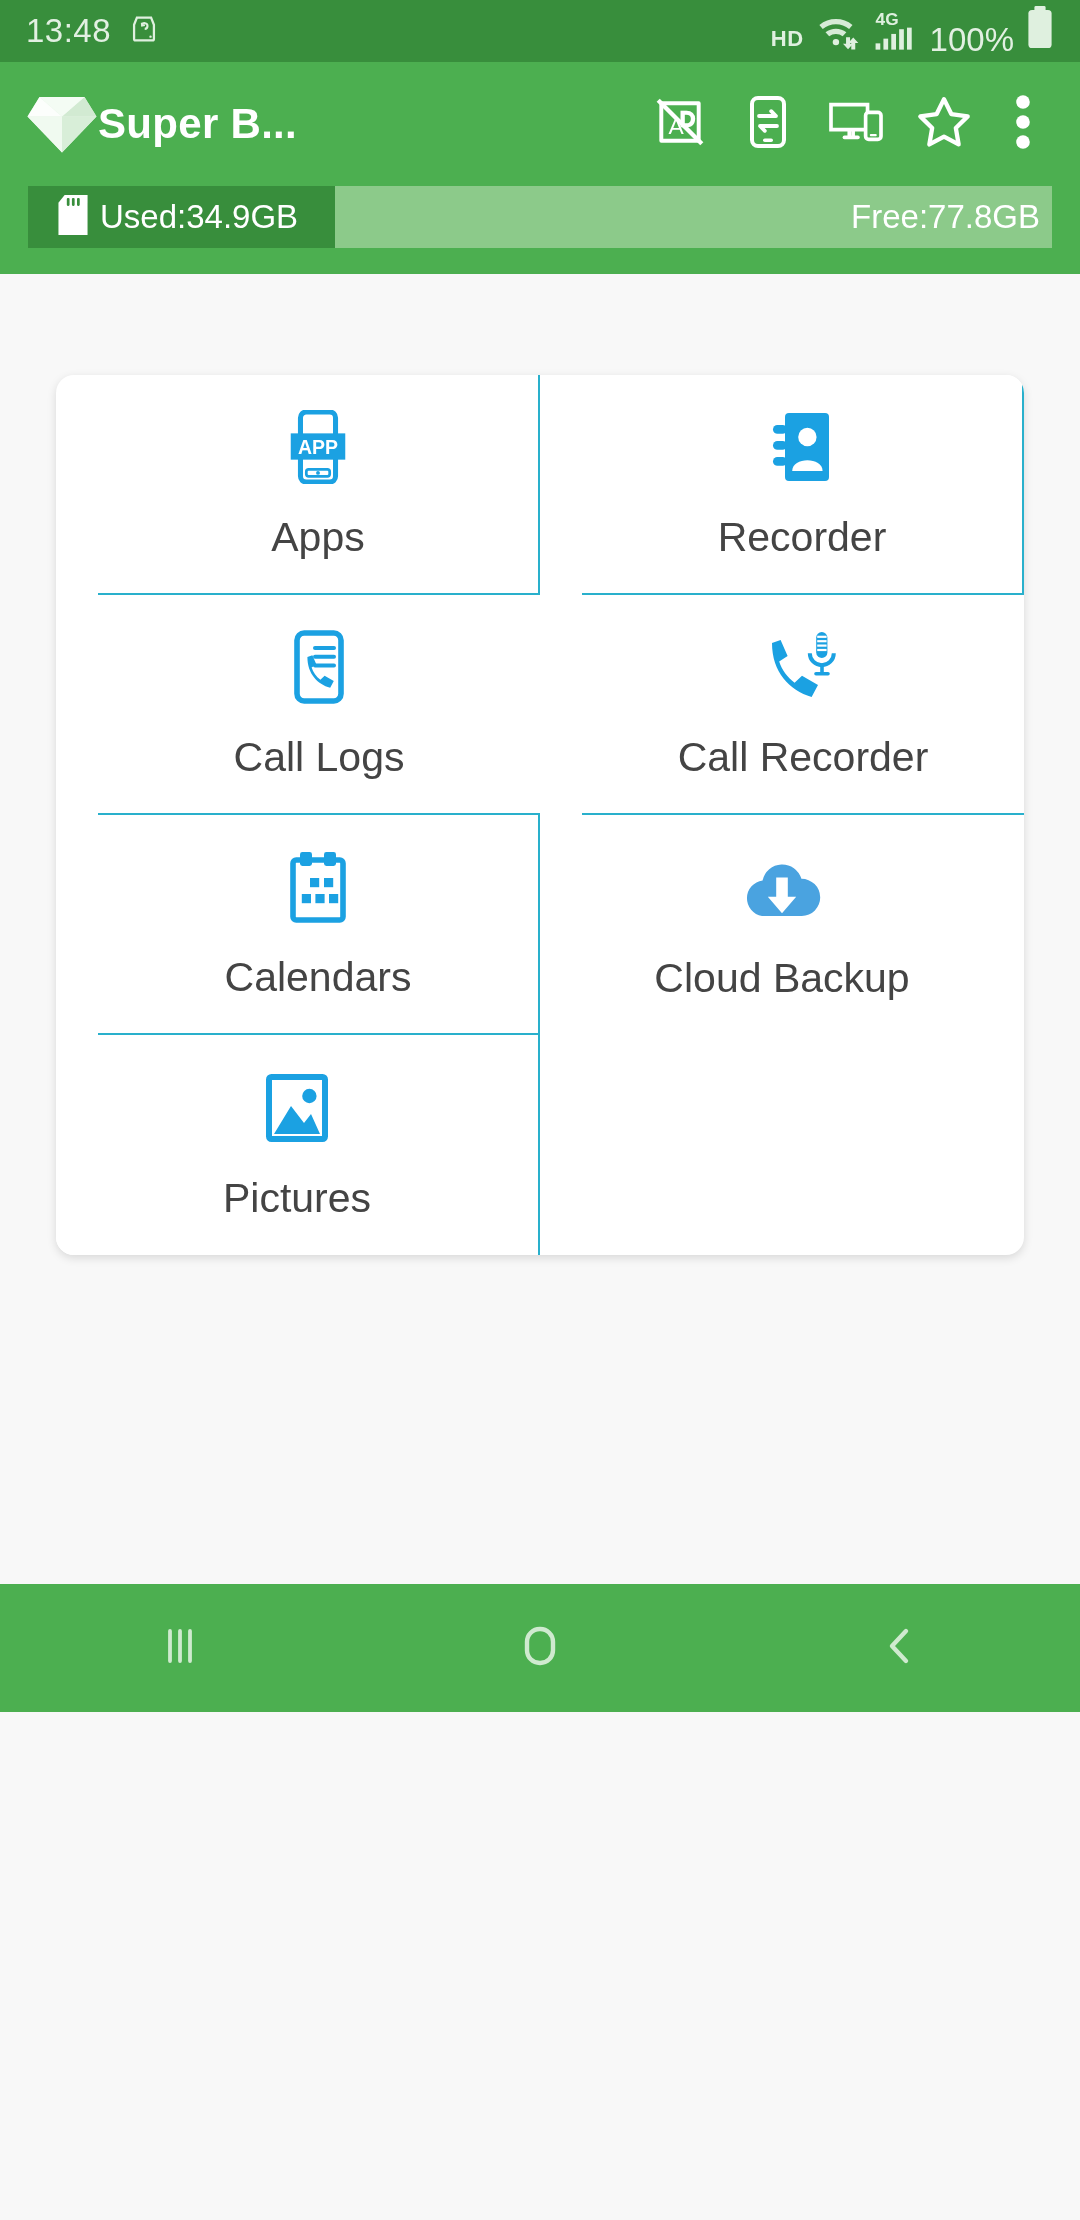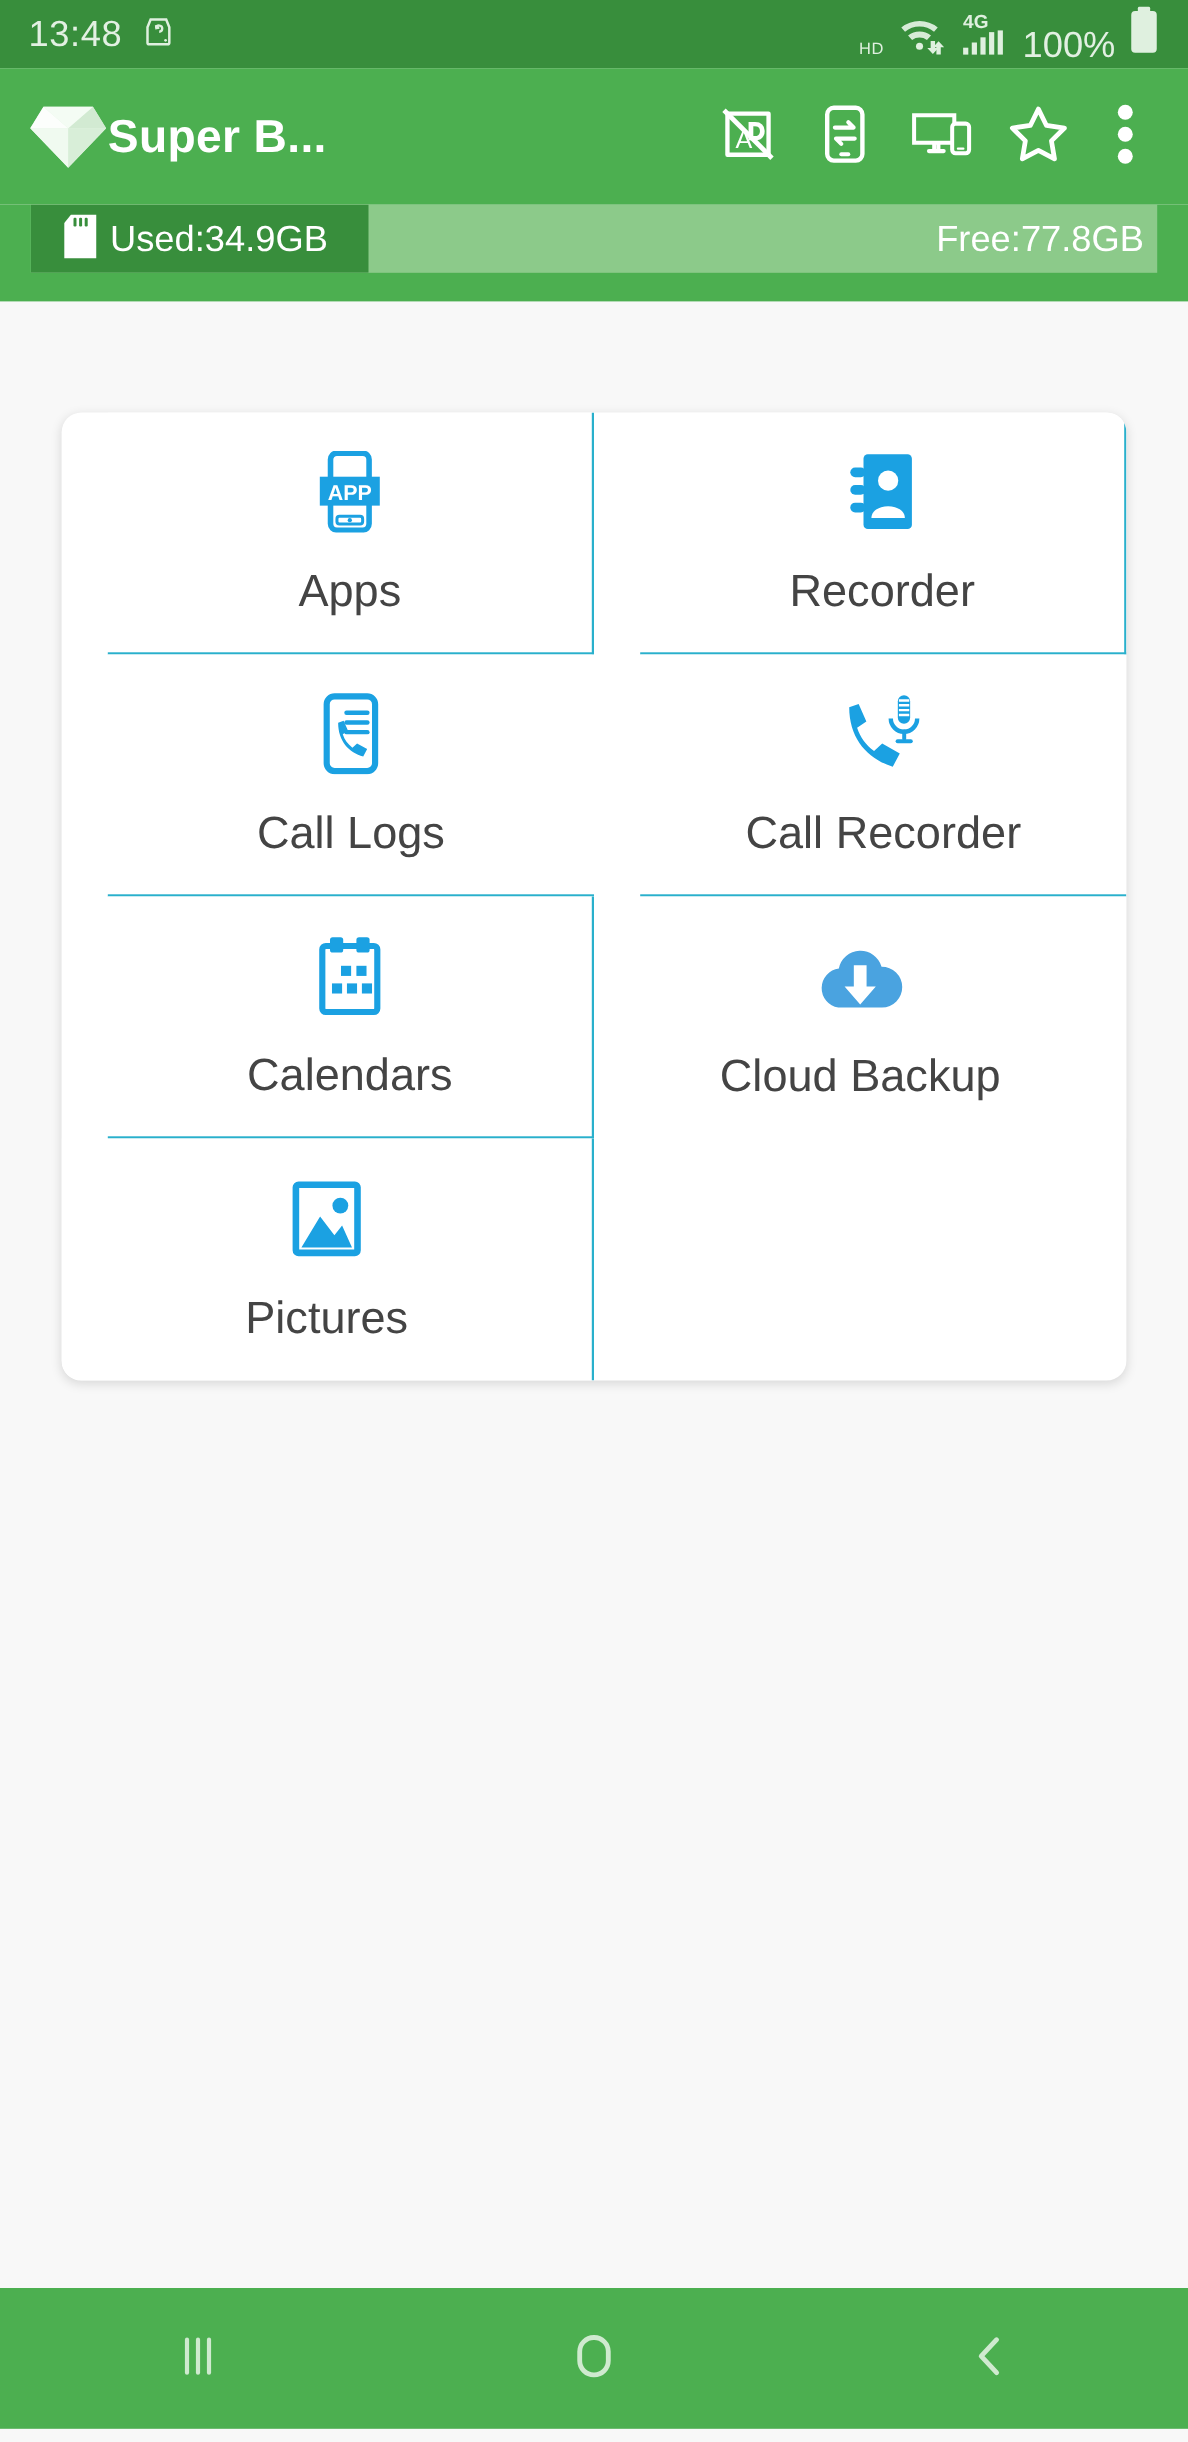--- a/index.html
+++ b/index.html
@@ -2,33 +2,33 @@
 <html><head>
 <meta charset="utf-8">
 <style>
   * { margin:0; padding:0; box-sizing:border-box; }
   html,body {
     width:1080px; height:2220px;
     background:#f8f8f8;
     font-family:"Liberation Sans", sans-serif;
     overflow:hidden;
   }
-  #screen { position:relative; width:1080px; height:2208px; background:#f8f8f8; }
+  #screen { position:relative; width:1080px; height:1712px; background:#f8f8f8; }
 
   
   .statusbar{
     height:62px; background:#388e3c;
     display:flex; align-items:center; padding:0 26px;
     color:#dff0df;
   }
   .sb-time{ font-size:33px; letter-spacing:.5px; color:#e2f0e2; }
   .sb-left-icons{ display:flex; align-items:center; margin-left:16px; }
   .sb-spacer{ flex:1; }
   .sb-right{ display:flex; align-items:flex-end; gap:12px; }
-  .sb-hd{ font-size:15px; font-weight:normal; color:#dff0df; letter-spacing:.5px; padding-bottom:4px;}
+  .sb-hd{ font-size:22px; font-weight:bold; color:#dff0df; letter-spacing:.5px; padding-bottom:4px;}
   .sb-batt-text{ font-size:33px; color:#e2f0e2; letter-spacing:0px; line-height:1;}
 
   
   .appbar{
     height:124px; background:#4caf50;
     display:flex; align-items:center; padding:0 22px 0 26px;
   }
   .gem{ width:72px; height:66px; flex:0 0 auto; }
   .app-title{
     color:#ffffff; font-size:42px; font-weight:bold;

